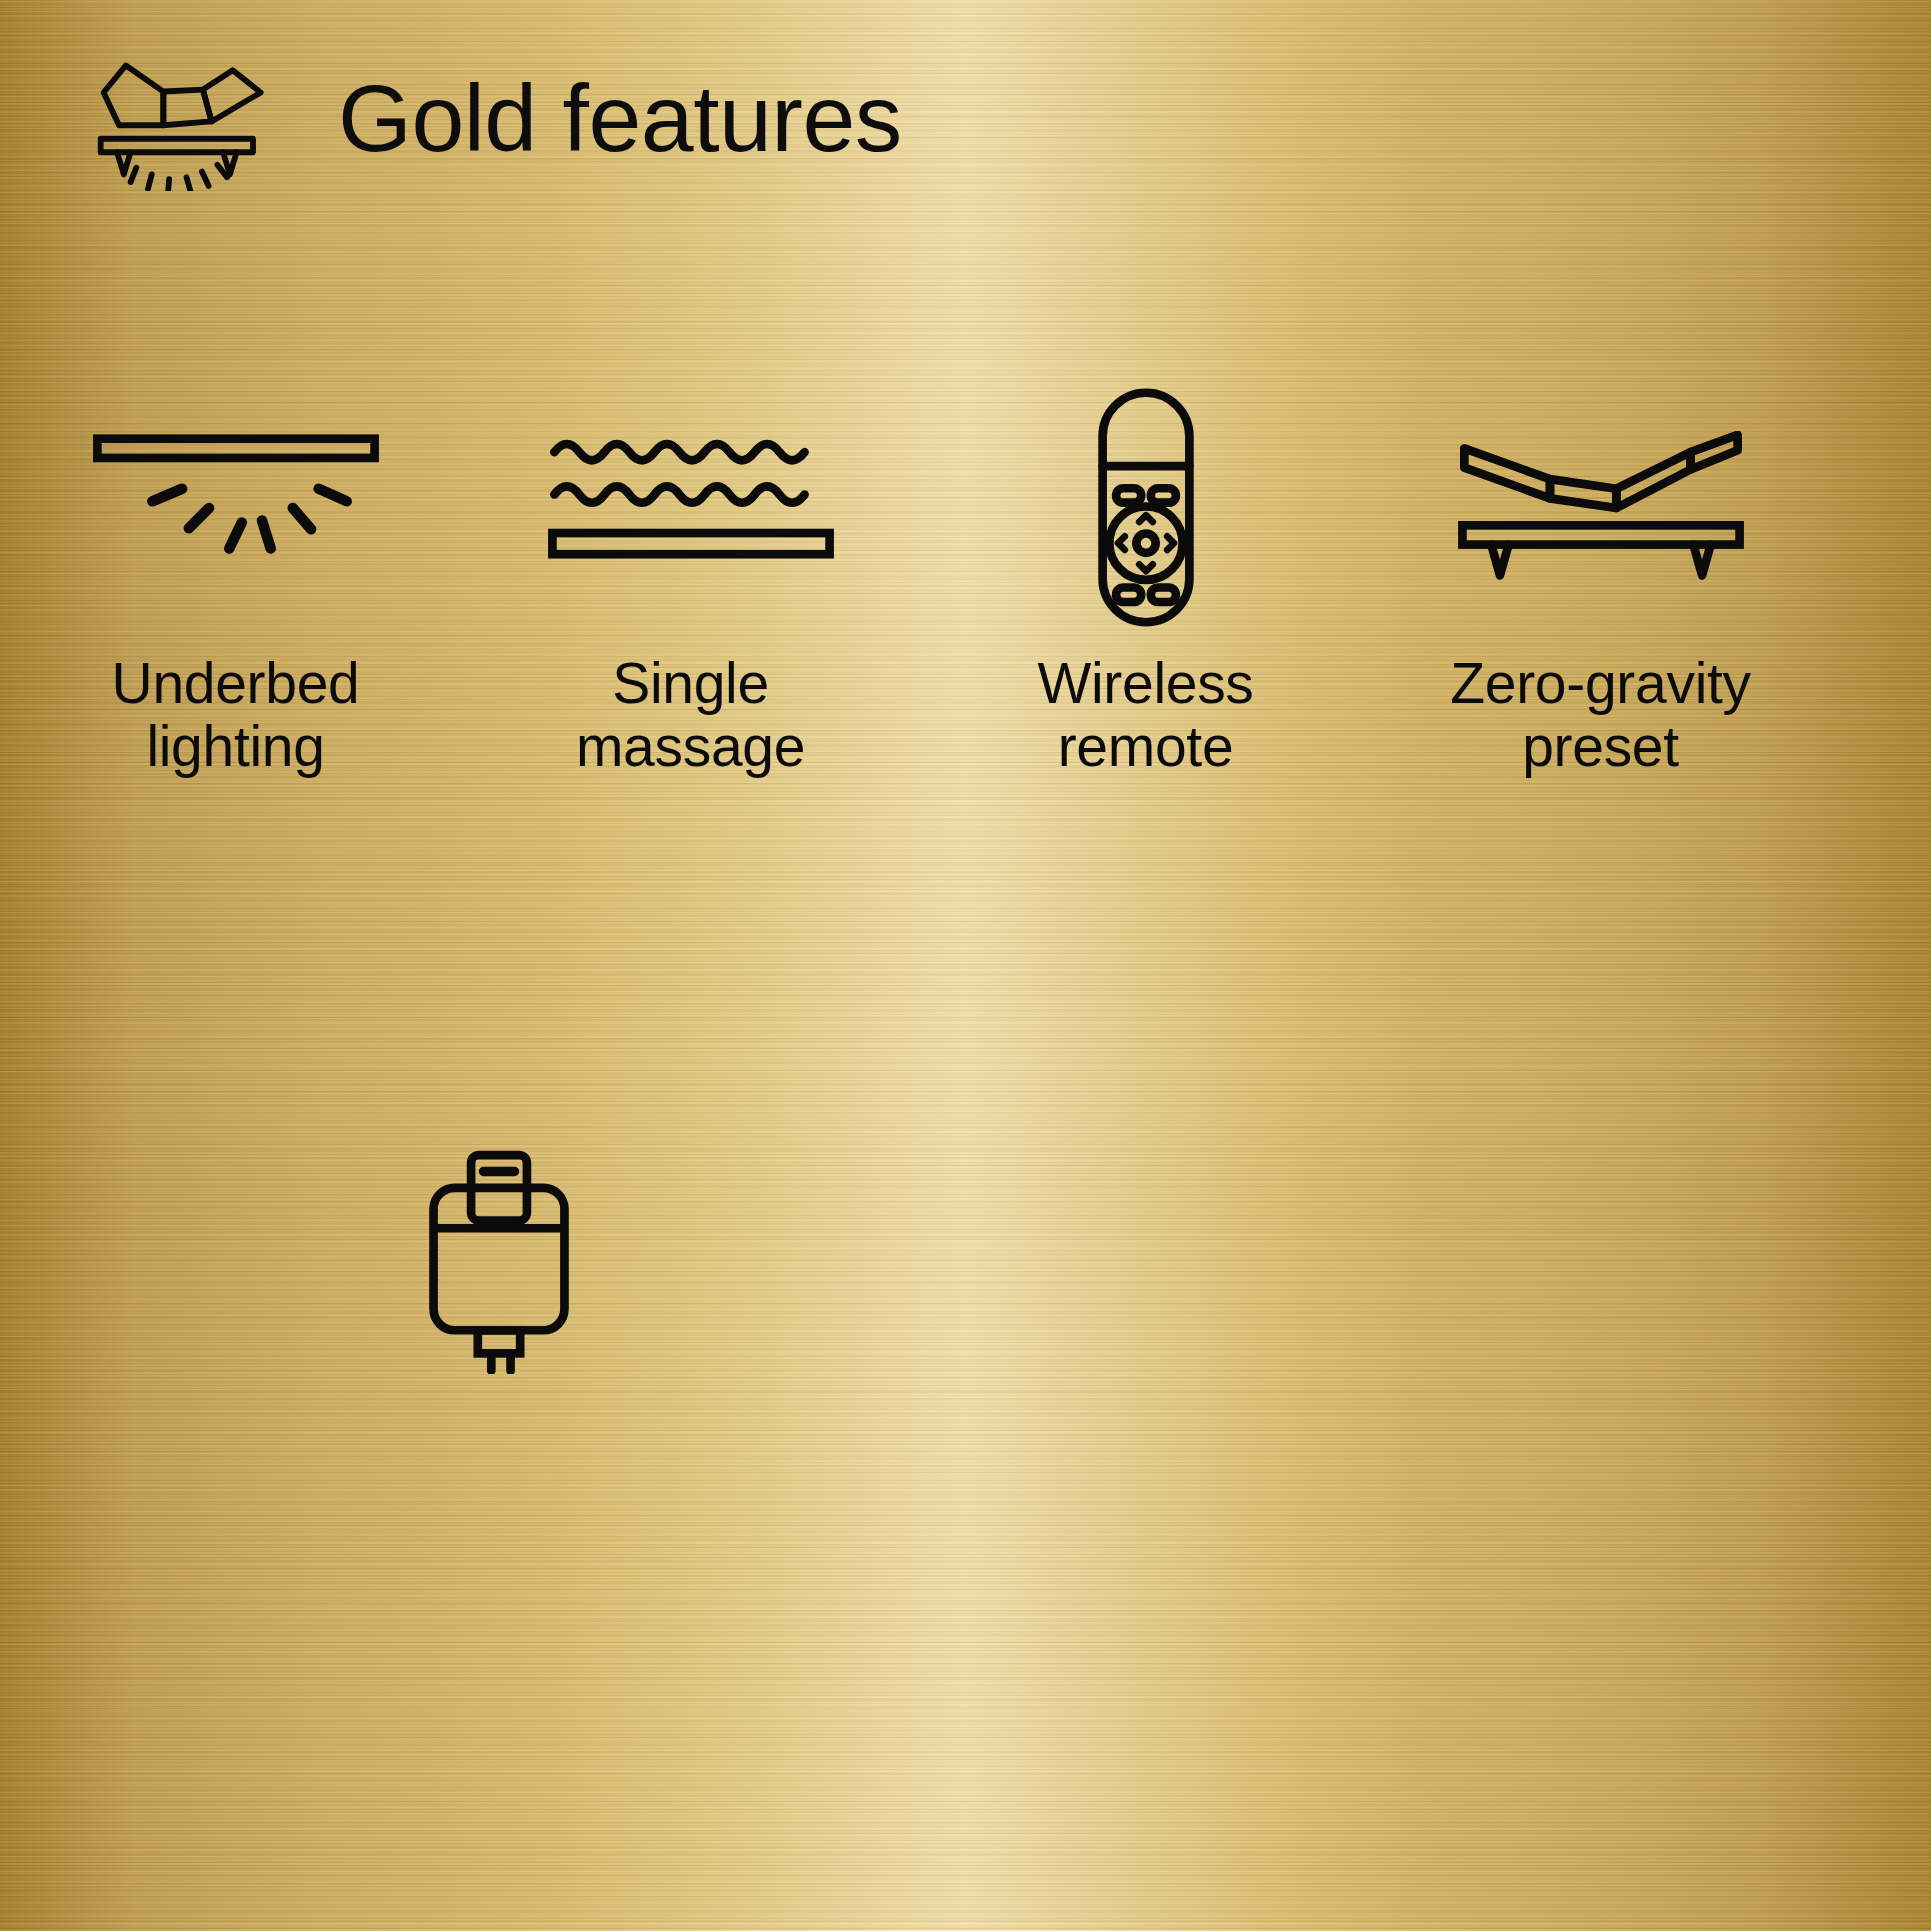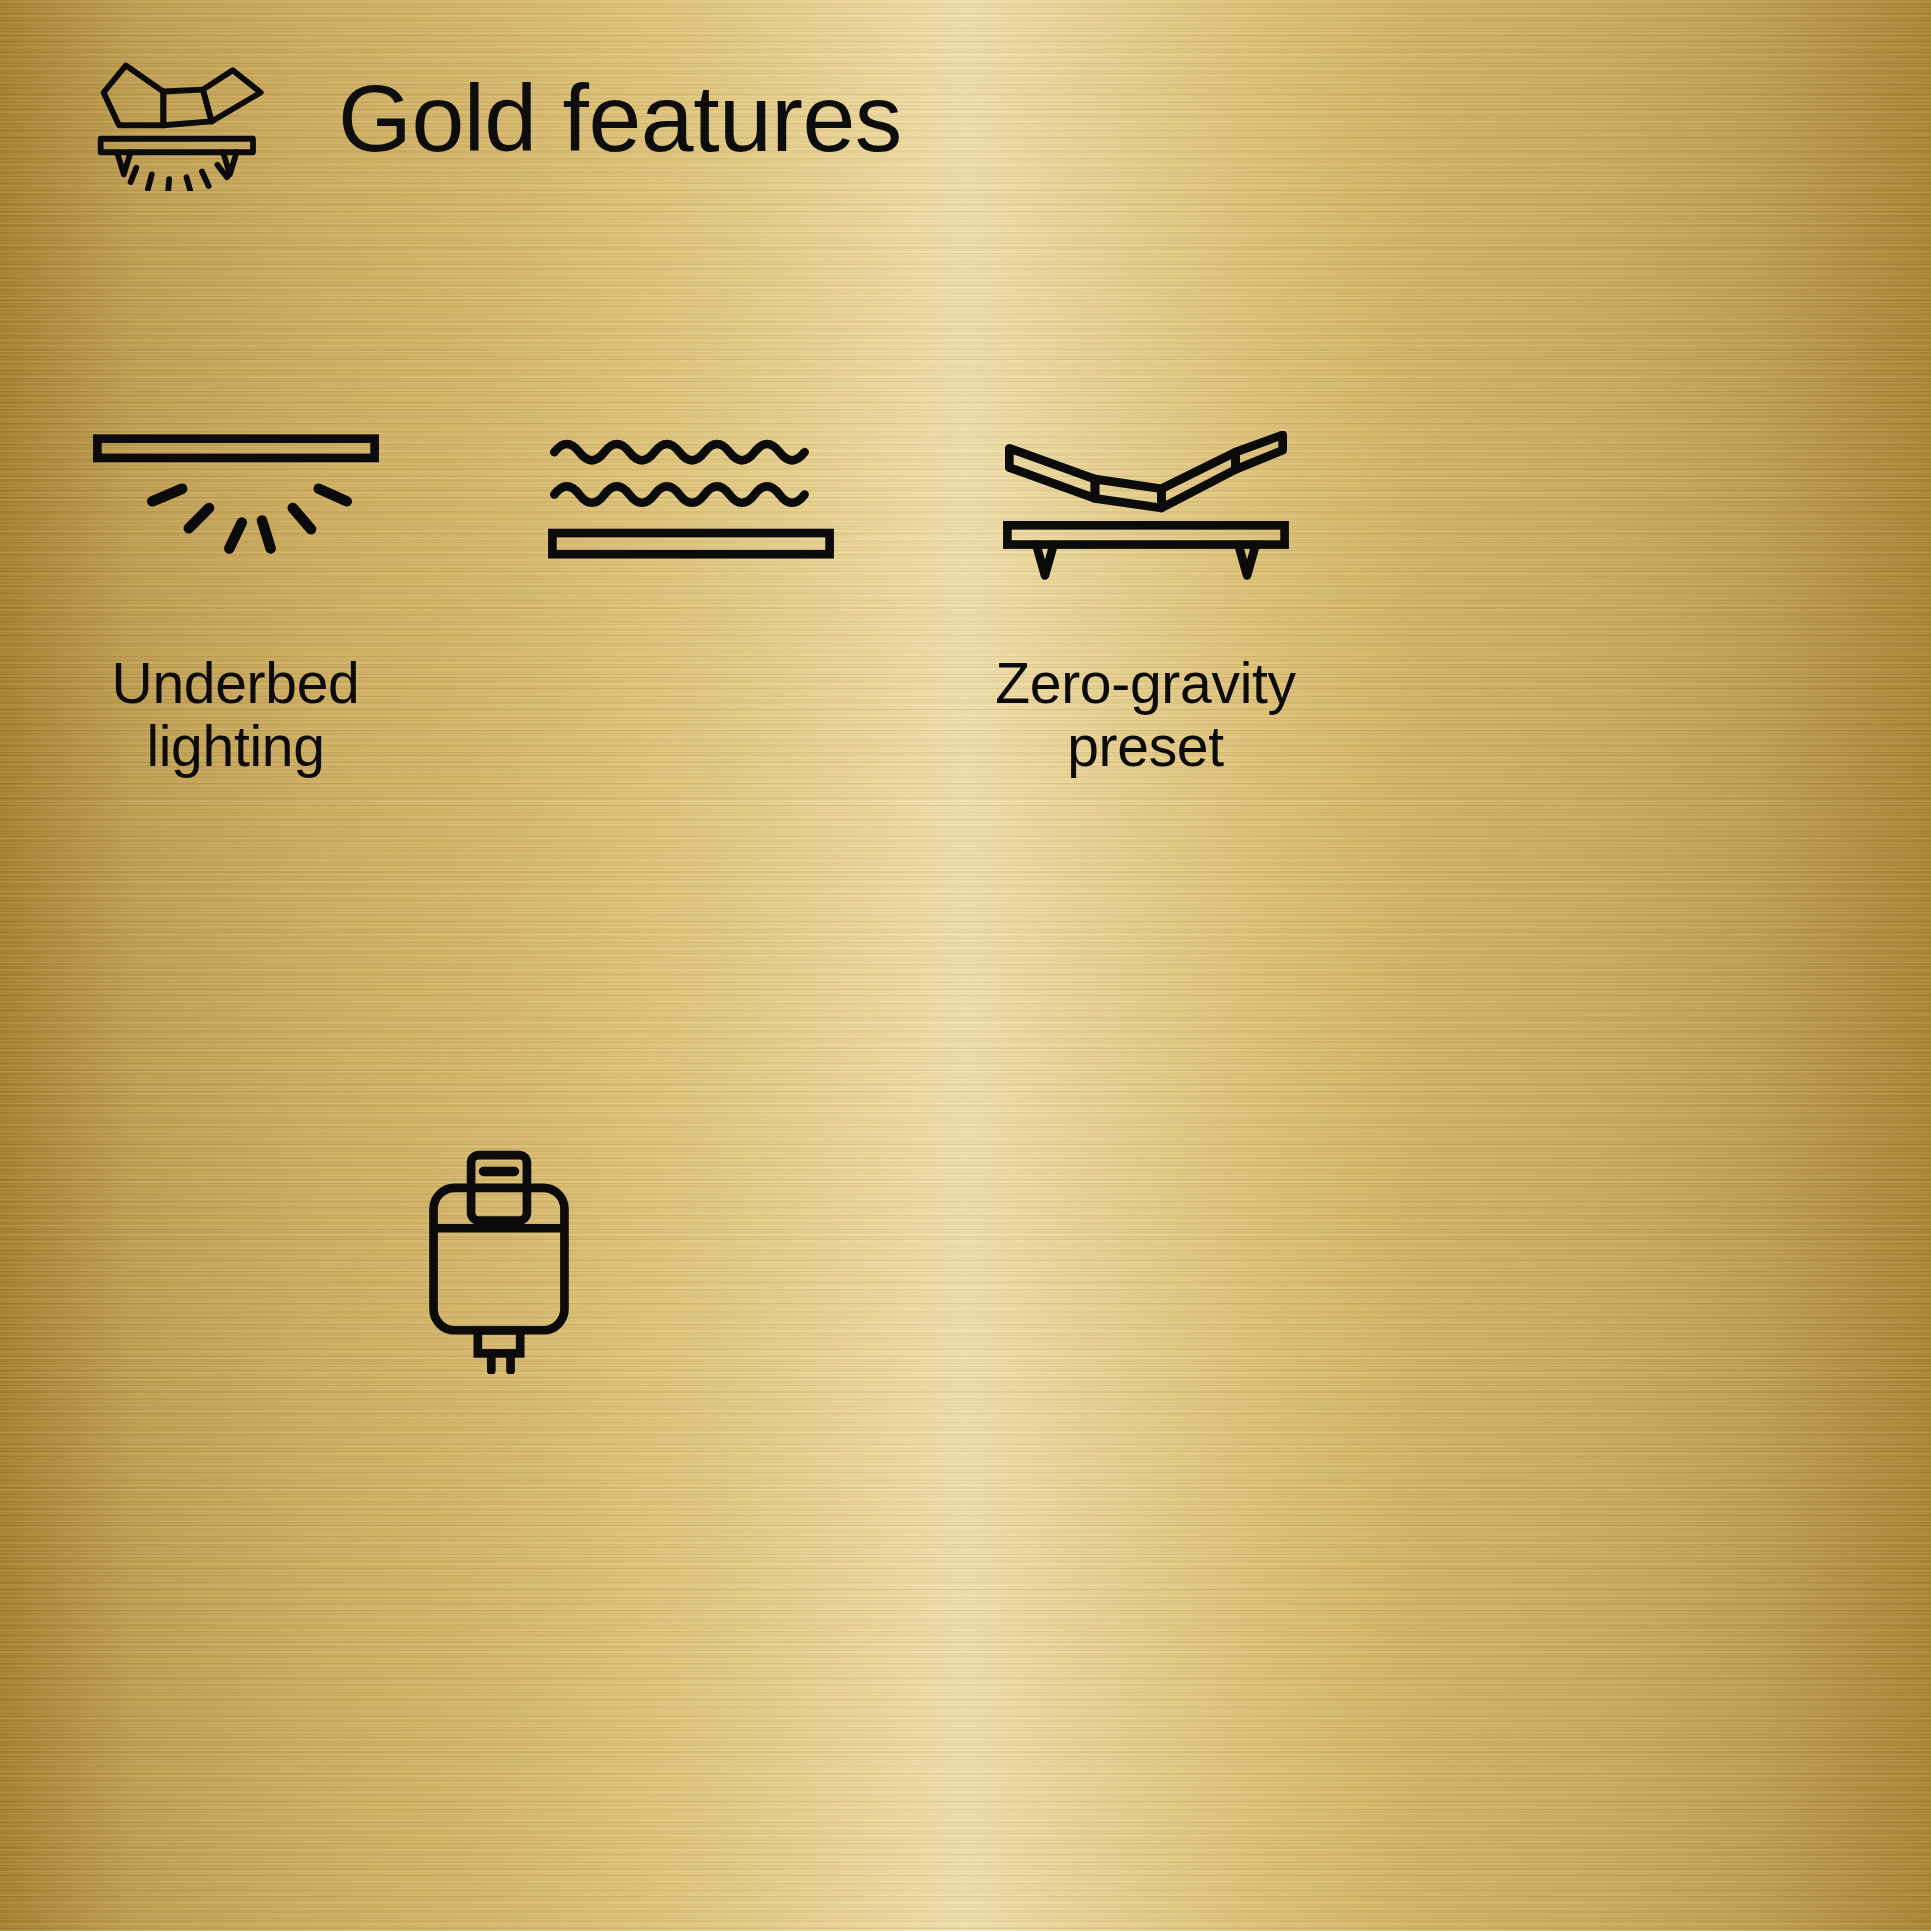--- a/index.html
+++ b/index.html
@@ -201,22 +201,44 @@
       </div>
 
       <div class="cell">
         <div class="icon-box">
           <svg width="290" height="154" viewBox="0 0 300 160" fill="none" stroke="#0b0b0b" stroke-width="9" stroke-linecap="round" stroke-linejoin="round">
             <path d="M8 22 q13 -17 26 0 t26 0 t26 0 t26 0 t26 0 t26 0 t26 0 t26 0 t26 0 t26 0"></path>
             <path d="M8 66 q13 -17 26 0 t26 0 t26 0 t26 0 t26 0 t26 0 t26 0 t26 0 t26 0 t26 0"></path>
             <rect x="6" y="106" width="288" height="22" stroke-linejoin="miter"></rect>
           </svg>
         </div>
-      </div>
-
+        <div class="cell-label">Single
+massage</div>
+      </div>
+
+      <div class="cell">
+        <div class="icon-box">
+          <svg width="126" height="241" viewBox="0 0 130 250" fill="none" stroke="#0b0b0b" stroke-width="9" stroke-linecap="round" stroke-linejoin="round">
+            <rect x="20" y="6" width="90" height="238" rx="45"></rect>
+            <path d="M20 82 L110 82"></path>
+            <rect x="34" y="105" width="26" height="15" rx="7.5"></rect>
+            <rect x="70" y="105" width="26" height="15" rx="7.5"></rect>
+            <circle cx="65" cy="162" r="38"></circle>
+            <circle cx="65" cy="162" r="10"></circle>
+            <path d="M58 140 L65 133 L72 140" stroke-width="7"></path>
+            <path d="M58 184 L65 191 L72 184" stroke-width="7"></path>
+            <path d="M43 155 L36 162 L43 169" stroke-width="7"></path>
+            <path d="M87 155 L94 162 L87 169" stroke-width="7"></path>
+            <rect x="34" y="208" width="26" height="15" rx="7.5"></rect>
+            <rect x="70" y="208" width="26" height="15" rx="7.5"></rect>
+          </svg>
+        </div>
+        <div class="cell-label">Wireless
+remote</div>
+      </div>
 
       <div class="cell">
         <div class="icon-box">
           <svg width="290" height="154" viewBox="0 0 300 160" fill="none" stroke="#0b0b0b" stroke-width="9" stroke-linecap="round" stroke-linejoin="round">
 
             <path d="M8 18 L8 38 L97 70 L97 50 Z"></path>
             <path d="M97 50 L97 70 L166 80 L166 60 Z"></path>
             <path d="M166 60 L166 80 L243 40 L243 22 Z"></path>
             <path d="M243 22 L243 40 L292 20 L292 4 Z"></path>
 

